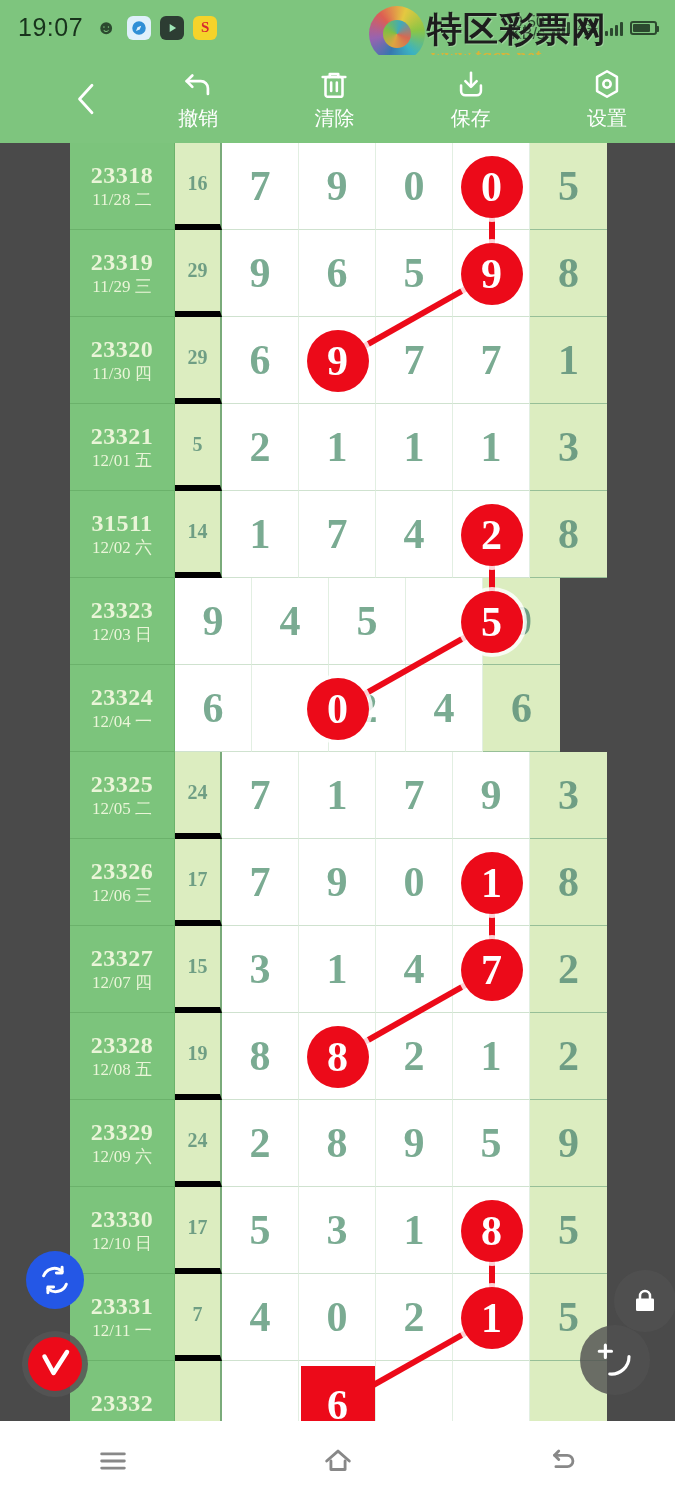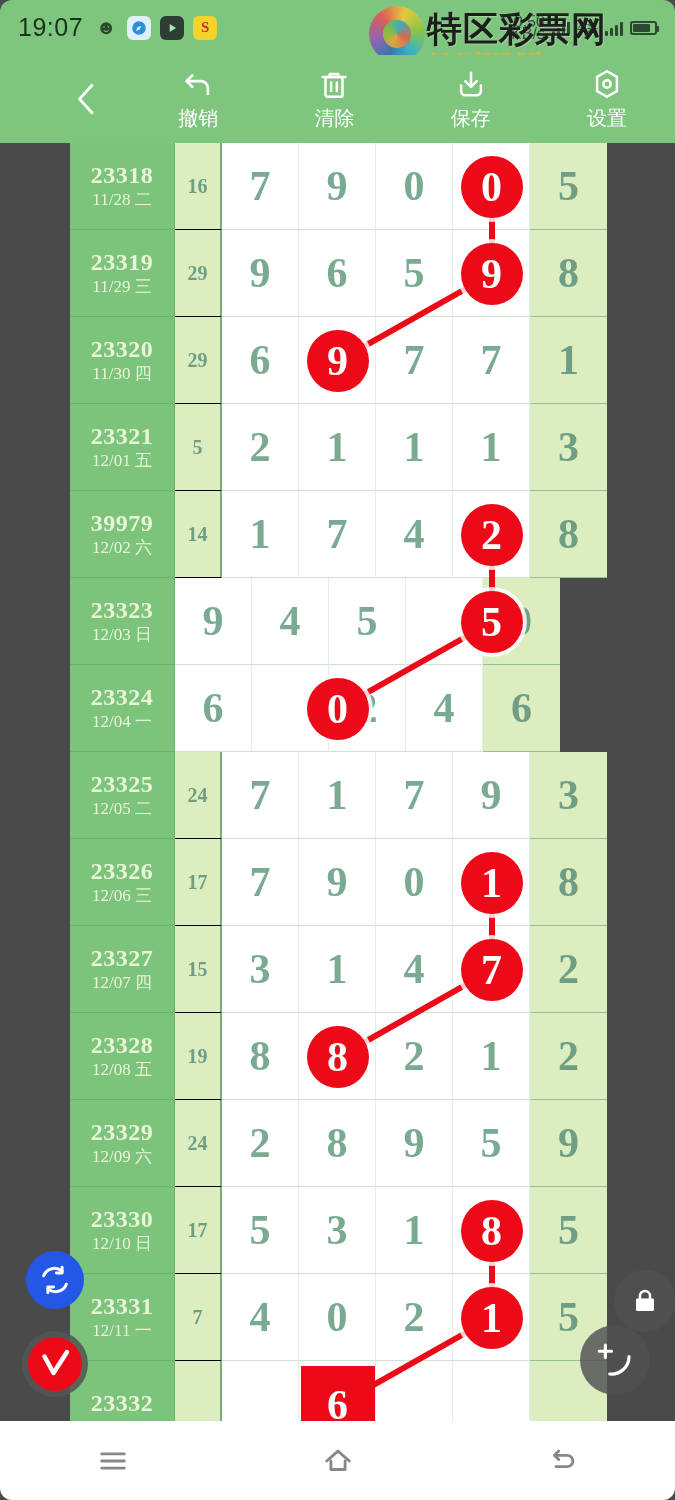--- a/index.html
+++ b/index.html
@@ -2,21 +2,21 @@
 <html><head>
 <meta charset="utf-8">
 <style>
   * { box-sizing: border-box; margin: 0; padding: 0; }
   html, body {
     width: 675px; height: 1500px;
     background: #4a4a4a;
     font-family: "Liberation Sans", sans-serif;
     overflow: hidden;
   }
-  #app { position: relative; width: 675px; height: 1500px; overflow: hidden; border-radius: 12px; }
+  #app { position: relative; width: 675px; height: 1500px; overflow: hidden; }
 
   
   .statusbar {
     position: absolute; left: 0; top: 0; width: 675px; height: 55px;
     background: #7ec57e; display: flex; align-items: center; padding: 0 18px;
   }
   .clock { font-size: 25px; color: #18331c; letter-spacing: .5px; font-family: "Liberation Sans", sans-serif; }
   .sb-icons { display: flex; align-items: center; gap: 9px; margin-left: 11px; }
   .sb-ic { width: 24px; height: 24px; border-radius: 6px; display: flex; align-items: center; justify-content: center; font-size: 13px; color: #fff; }
   .ic-ghost { background: transparent; color: #2c4a2f; font-size: 20px; }
@@ -62,21 +62,21 @@
   .board { position: absolute; left: 0; top: 143px; width: 675px; height: 1278px; background:#4a4a4a; overflow:hidden; }
   .grid { position: absolute; left: 70px; top: 0; width: 537px; }
   .row { display: flex; position: relative; }
   .cell { display: flex; align-items: center; justify-content: center;
     font-family: "Liberation Serif", serif; }
   .c-issue { width: 105px; background: #7cc47c; color: #eaf5d8; flex-direction: column;
     border-bottom: 1px solid #6bb26b; border-right: 1px solid #6bb26b; line-height: 1.22; }
   .c-issue .no { font-size: 24px; font-weight: bold; letter-spacing: .5px; }
   .c-issue .dt { font-size: 17px; }
   .c-sum  { width: 47px; background: #dcedc0; color: #6f9e84; font-size: 20px; font-weight: bold;
-    border-bottom: 1px solid #000000; border-right: 2px solid #7aab7a; }
+    border-bottom: 6px solid #000000; border-right: 2px solid #7aab7a; }
   .c-num  { width: 77px; background: #ffffff; color: #7aab92; font-size: 42px; font-weight: bold;
     border-bottom: 1px solid #cfe2cf; border-right: 1px solid #e2efe2; }
   .c-num:last-of-type { border-right: 2px solid #7aab7a; }
   .c-tail { width: 77px; background: #dcedc0; color: #6f9e84; font-size: 42px; font-weight: bold;
     border-bottom: 1px solid #97bf97; }
   .rh { height: 87px; }
 
   
   .mark { position: absolute; width: 62px; height: 62px; border-radius: 50%;
     background: #ec0a19; color: #fff; display: flex; align-items: center; justify-content: center;
@@ -245,21 +245,21 @@
           </div>
           <div class="cell c-sum">5</div>
           <div class="cell c-num">2</div>
           <div class="cell c-num">1</div>
           <div class="cell c-num">1</div>
           <div class="cell c-num">1</div>
           <div class="cell c-tail">3</div>
         </div>
         <div class="row rh">
           <div class="cell c-issue">
-            <span class="no">39979</span>
+            <span class="no">31511</span>
             <span class="dt">12/02 六</span>
           </div>
           <div class="cell c-sum">14</div>
           <div class="cell c-num">1</div>
           <div class="cell c-num">7</div>
           <div class="cell c-num">4</div>
           <div class="cell c-num"></div>
           <div class="cell c-tail">8</div>
         </div>
         <div class="row rh">

